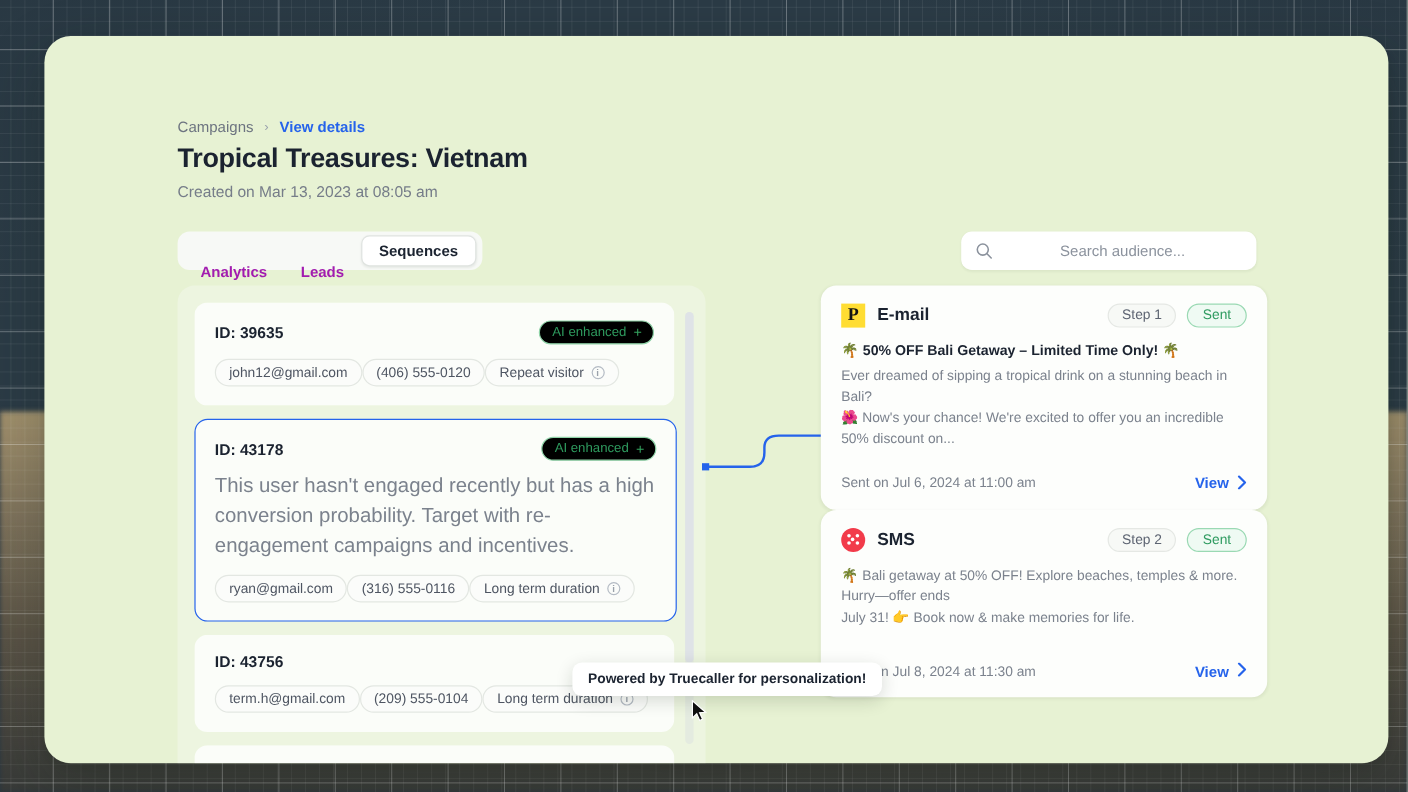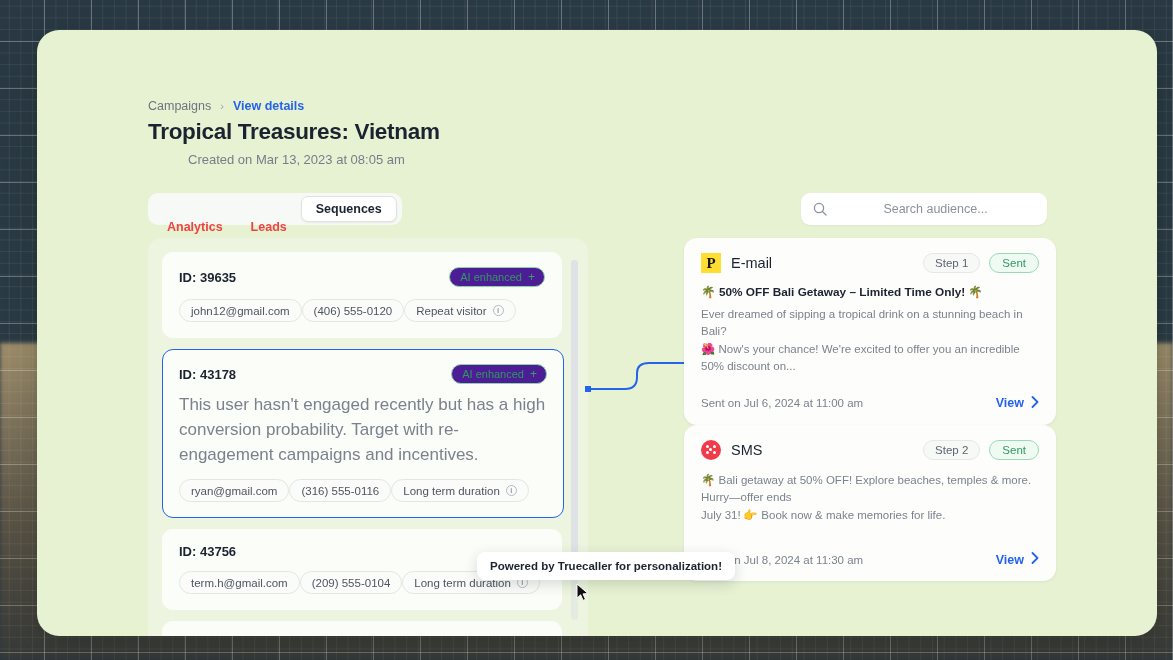--- a/index.html
+++ b/index.html
@@ -93,34 +93,34 @@
   .crumb-sep { color: #9aa2ad; font-size: 11px; line-height: 1; }
   .crumb-link { color: #2563eb; font-weight: 700; }
 
   .page-title {
     position: absolute; left: 111px; top: 89px;
     font-size: 22.5px; font-weight: 700; color: #1b2330;
     letter-spacing: -.3px;
   }
   .page-subtitle {
     position: absolute; left: 111px; top: 122px;
-    font-size: 13px; color: #767d89; margin-left: 40px;
+    font-size: 13px; color: #767d89;
   }
 
   
   .tabs {
     position: absolute; left: 111px; top: 163px;
     display: flex; align-items: center;
     background: #f7f9f6;
     border-radius: 10px;
     padding: 5px;
     height: 32px;
   }
   .tab {
-    font-size: 12.5px; font-weight: 700; color: #ef4444;
+    font-size: 12.5px; font-weight: 700; color: #a21caf;
     padding: 0 14px; height: 22px;
     display: flex; align-items: center;
     border-radius: 7px;
     background: transparent;
     margin-top: 36px;
   }
   .tab.active {
     background: #ffffff; color: #1b2330;
     border: 1px solid #dfe3e0;
     box-shadow: 0 1px 2px rgba(20,30,20,.07);
@@ -177,21 +177,21 @@
   }
   .lead-top {
     display: flex; align-items: center; justify-content: space-between;
     margin-bottom: 12px;
   }
   .lead-id { font-size: 13px; font-weight: 700; color: #1b2330; }
 
   .ai-badge {
     display: inline-flex; align-items: center; gap: 6px;
     border: 1px solid #8fd3a8;
-    background: #4c1d95;
+    background: #000000;
     color: #2e9a5e;
     border-radius: 999px;
     font-size: 11px;
     padding: 3px 9px 3px 10px;
     position: relative;
   }
   .ai-badge .plus { font-size: 12px; line-height: 1; color: #34a35f; }
 
   .lead-desc {
     font-size: 17px; color: #7b828d; line-height: 1.48;
@@ -241,21 +241,21 @@
     border-radius: 13px;
     padding: 15px 17px 14px 17px;
     box-shadow: 0 1px 3px rgba(25,40,25,.07);
     position: relative;
   }
   .seq-head {
     display: flex; align-items: center; justify-content: space-between;
     margin-bottom: 12px;
   }
   .seq-head-left { display: flex; align-items: center; gap: 10px; }
-  .seq-type { font-size: 14.5px; font-weight: 400; color: #1b2330; }
+  .seq-type { font-size: 14.5px; font-weight: 700; color: #1b2330; }
 
   .icon-p {
     width: 20px; height: 20px; background: #ffdd33;
     display: flex; align-items: center; justify-content: center;
     font-family: "Liberation Serif", serif;
     font-weight: 700; font-size: 15px; color: #141414;
     line-height: 1;
   }
   .icon-sms {
     width: 20px; height: 20px; border-radius: 50%;

